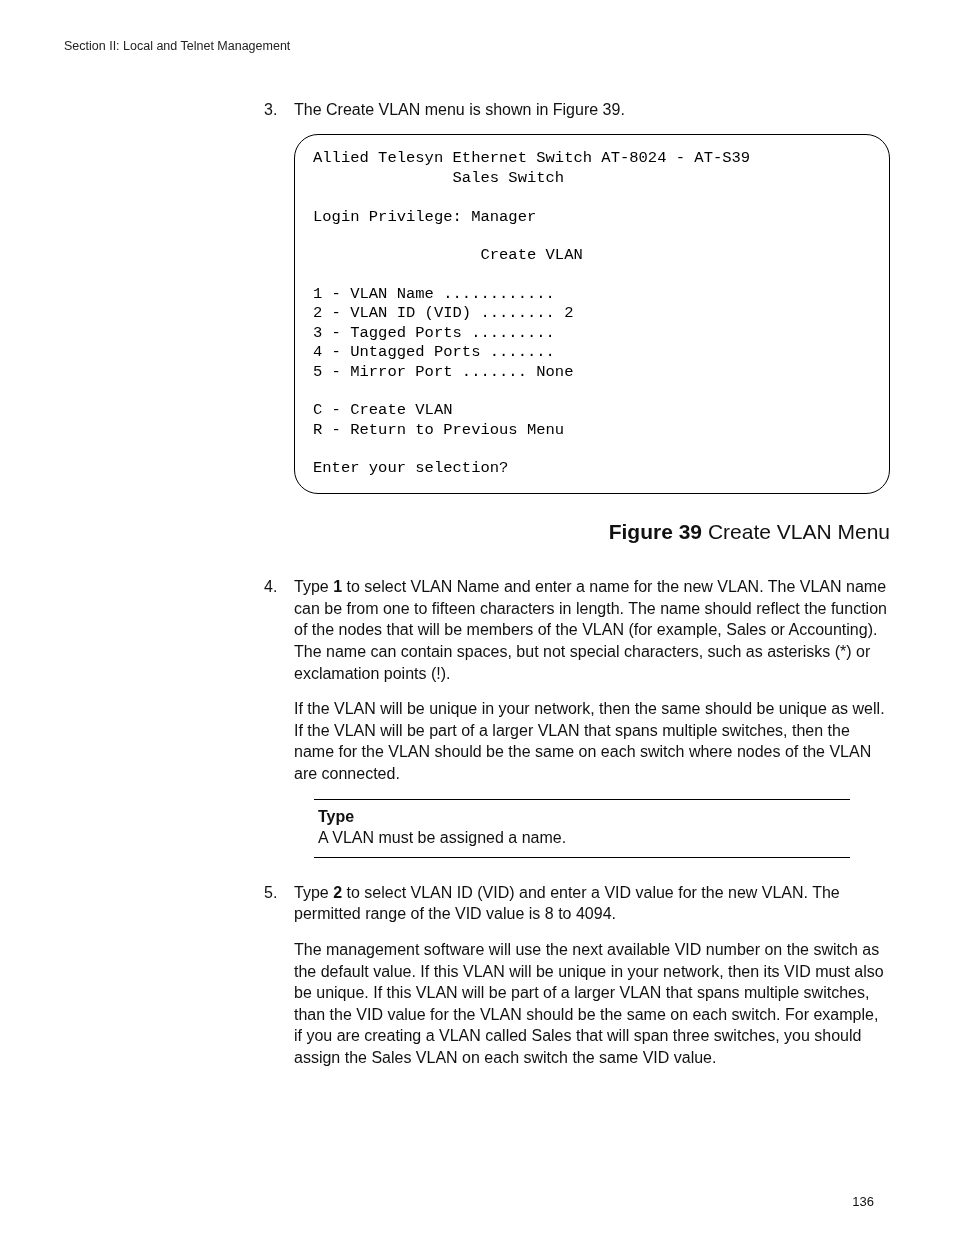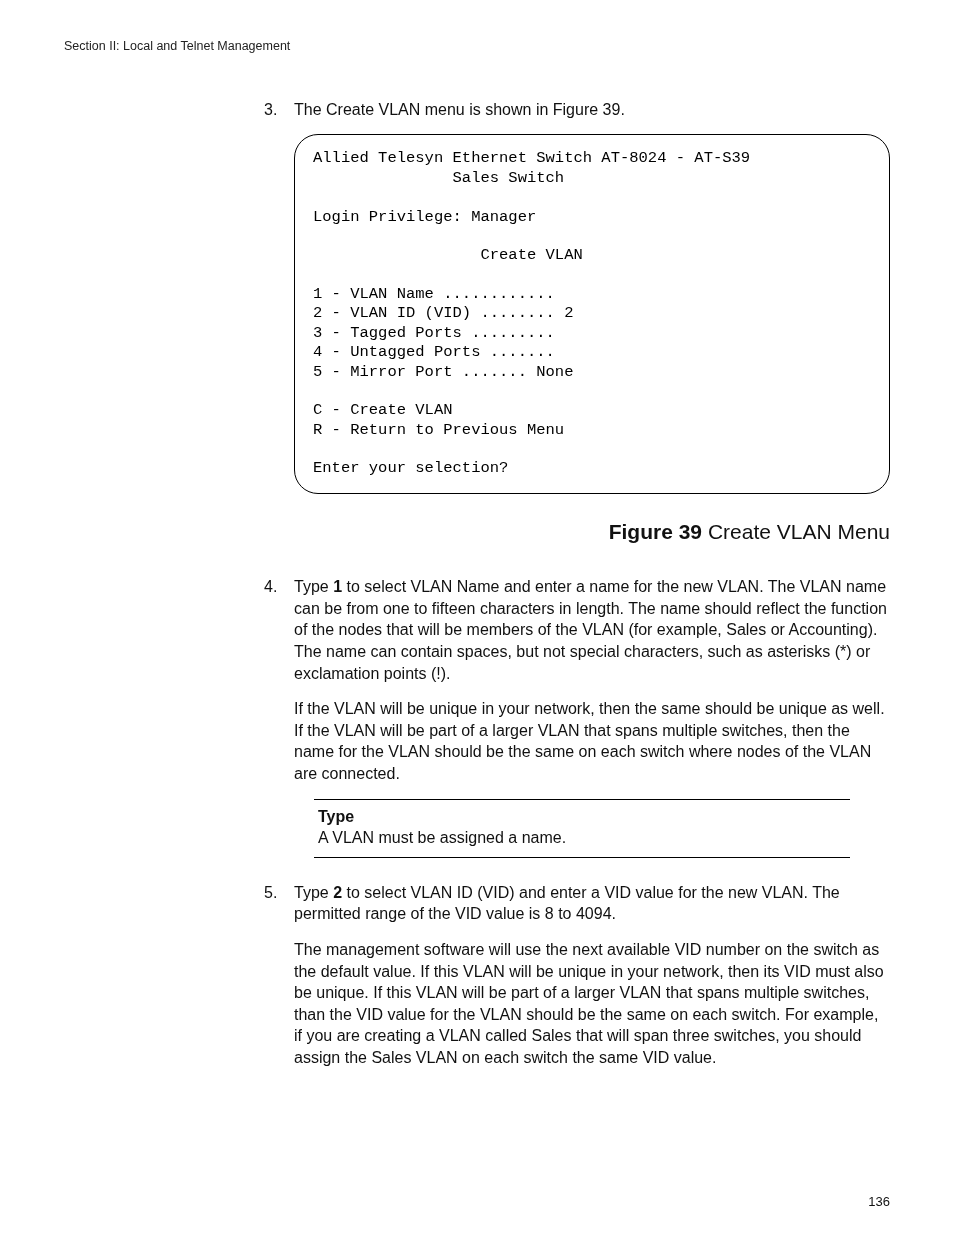--- a/index.html
+++ b/index.html
@@ -79,21 +79,21 @@
     margin-bottom: 0;
     padding-left: 4px;
   }
   .note-box .note-body {
     padding-left: 4px;
     text-align: right;
   }
   .page-number {
     position: absolute;
     bottom: 24px;
-    right: 64px;
+    right: 80px;
     font-size: 13px;
     margin-top: 28px;
   }
 </style>
 </head>
 <body>
 
 <div class="page">
 
   <div class="running-header">Section II: Local and Telnet Management</div>

